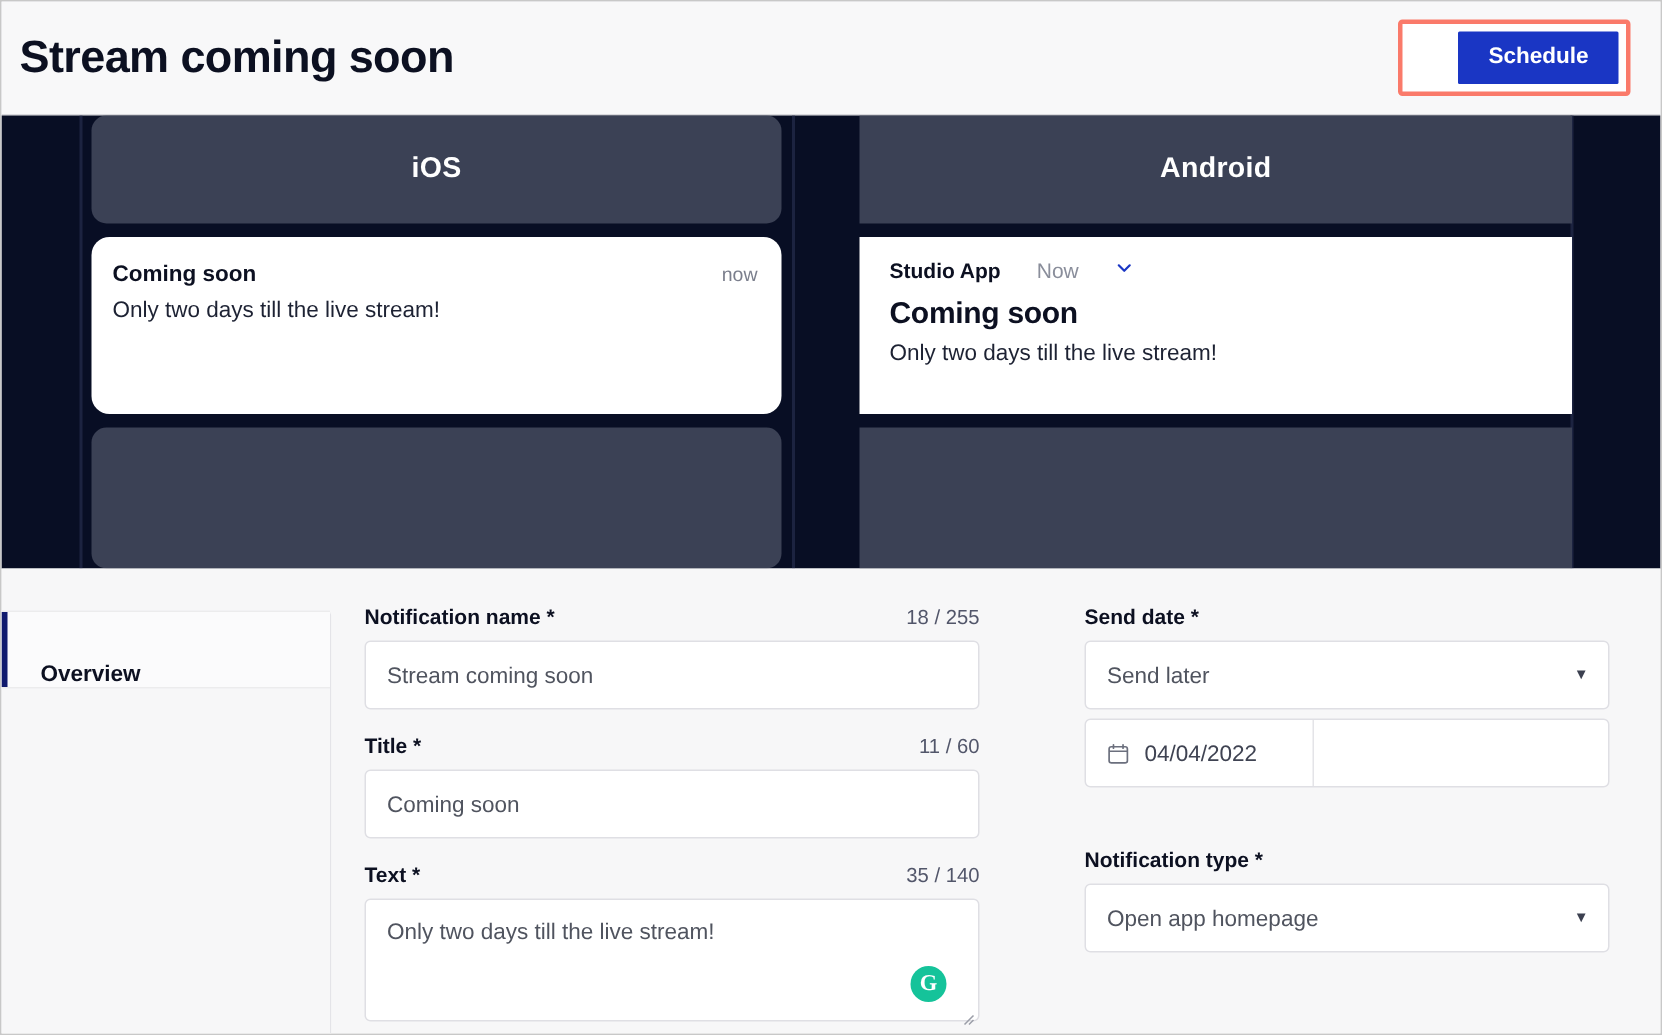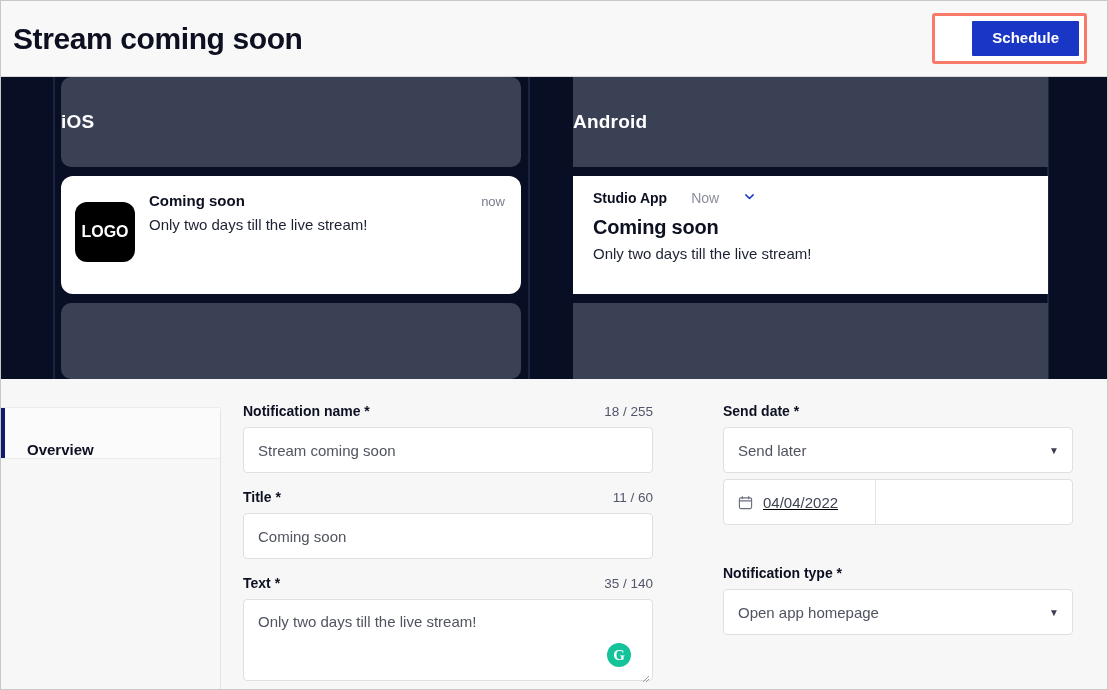--- a/index.html
+++ b/index.html
@@ -66,22 +66,22 @@
   .phone {
     position: absolute; top: 0; bottom: 0;
     display: flex; flex-direction: column;
   }
   .phone-ios     { left: 60px;  width: 460px; }
   .phone-android { left: 572px; width: 475px; }
 
   .os-header {
     background: #3b4155;
     border-radius: 10px;
-    height: 90px;
-    display: flex; align-items: center; justify-content: flex-start;
+    height: 72px;
+    display: flex; align-items: center; justify-content: center;
     margin-bottom: 9px;
     flex: none;
   }
   .phone-android .os-header { border-radius: 0; }
   .os-name {
     color: #ffffff; font-size: 19px; font-weight: bold;
     letter-spacing: .2px;
   }
 
   
@@ -223,21 +223,20 @@
   }
 
   .datetime-row {
     display: flex;
     border: 1px solid #dfdfe4;
     border-radius: 4px;
     background: #ffffff;
     overflow: hidden;
     height: 46px;
     margin-top: 6px;
-    text-decoration: underline;
   }
   .dt-cell {
     display: flex; align-items: center; gap: 10px;
     padding: 0 14px;
     font-size: 15px; color: #3f4352;
     cursor: pointer;
   }
   .dt-date { width: 152px; border-right: 1px solid #e4e4e8; }
   .dt-time { flex: 1; gap: 9px; }
   .dt-tz { margin-left: 18px; color: #3f4352; }
@@ -258,21 +257,20 @@
   <div class="preview">
     <div class="divider-v d1"></div>
     <div class="divider-v d2"></div>
     <div class="divider-v d3"></div>
 
     <div class="phone phone-ios">
       <div class="os-header">
         <span class="os-name">iOS</span>
       </div>
       <div class="ios-card">
-        <div class="ios-logo">LOGO</div>
         <div class="ios-body">
           <div class="ios-row1">
             <span class="ios-title">Coming soon</span>
             <span class="ios-time">now</span>
           </div>
           <div class="ios-text">Only two days till the live stream!</div>
         </div>
       </div>
       <div class="os-filler"></div>
     </div>

